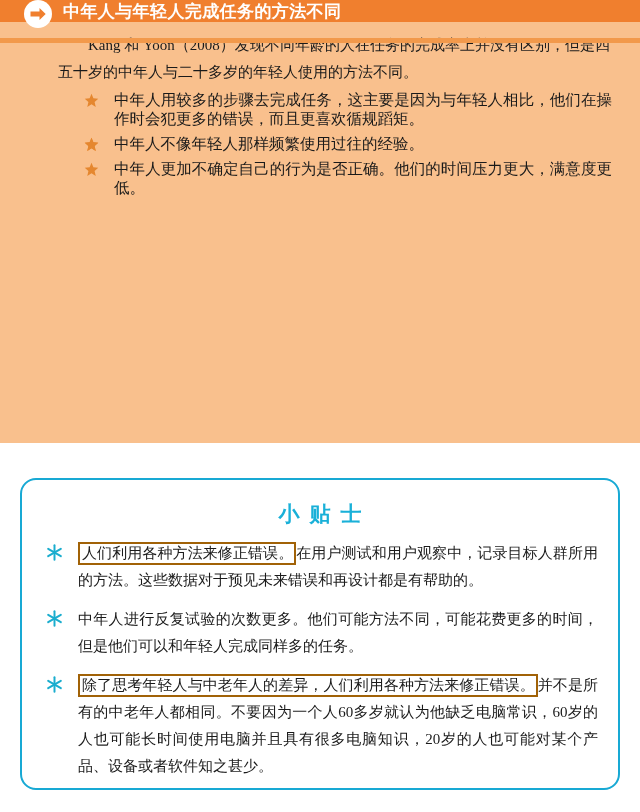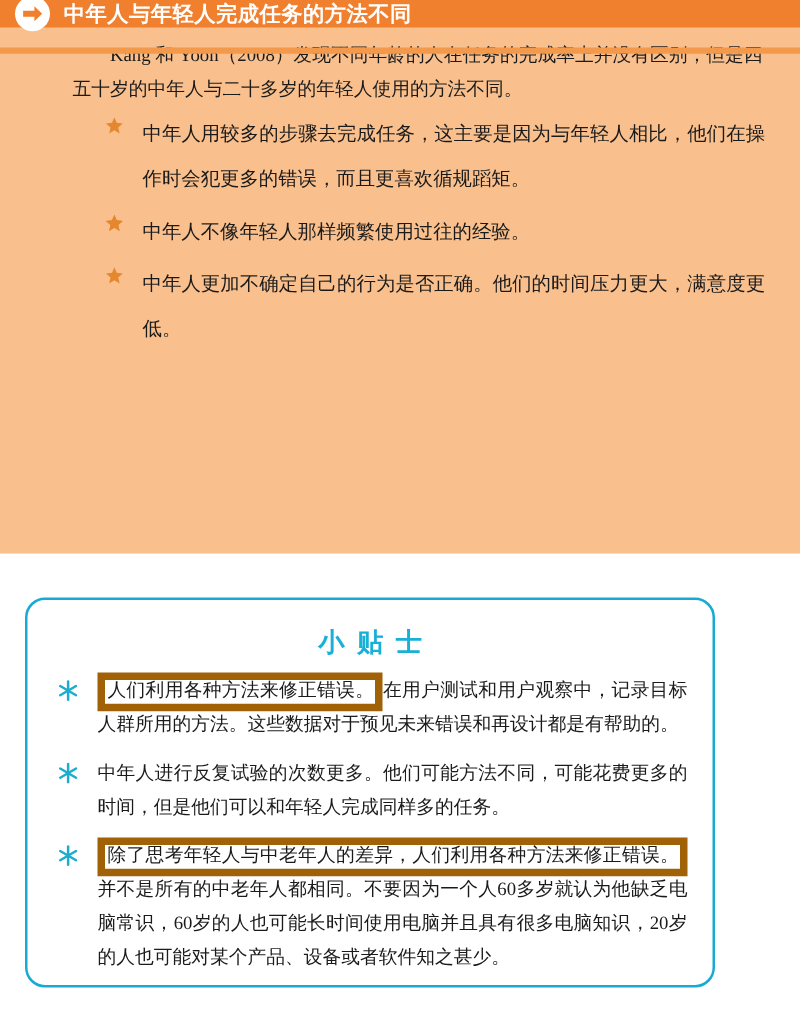--- a/index.html
+++ b/index.html
@@ -23,22 +23,21 @@
     background: #f9c08d;
     overflow: hidden;
   }
 
   .header-bar {
     position: relative;
     width: 640px;
     height: 22px;
     background: #f07f2e;
     display: flex;
-    align-items: center;
-    padding-left: 12px;
+    padding-left: 24px;
     box-sizing: border-box;
   }
   .header-underline {
     position: absolute;
     left: 0;
     top: 38px;
     width: 640px;
     height: 5px;
     background: #f2994b;
   }
@@ -81,21 +80,21 @@
   }
 
   .star-list {
     list-style: none;
     margin: 0;
     padding: 0 6px 0 62px;
   }
   .star-item {
     position: relative;
     font-size: 15.5px;
-    line-height: 36px;
+    line-height: 19px;
     color: #1a1a1a;
     margin-bottom: 6px;
     text-align: justify;
     padding-left: 30px;
   }
   .star-marker {
     position: absolute;
     left: 0;
     top: 3px;
     width: 16px;
@@ -114,21 +113,21 @@
     height: 369px;
     background: #ffffff;
     box-sizing: border-box;
     padding: 35px 20px 0 20px;
   }
 
   .tips-box {
     position: relative;
     border: 2px solid #18a9d4;
     border-radius: 16px;
-    width: 552px;
+    width: 600px;
     height: 312px;
     box-sizing: border-box;
     padding: 16px 20px 10px 20px;
     background: #ffffff;
   }
 
   .tips-title {
     text-align: center;
     color: #19b0d8;
     font-family: "Liberation Sans", "DejaVu Sans", sans-serif;
@@ -157,21 +156,21 @@
     position: absolute;
     left: 4px;
     top: 4px;
     width: 18px;
     height: 18px;
     color: #1aadce;
   }
   .tip-marker svg { display: block; }
 
   .hl {
-    border: 6px solid #a16207;
+    border: 2px solid #a16207;
     padding: 1px 1px 2px 2px;
     box-decoration-break: clone;
     -webkit-box-decoration-break: clone;
   }
 </style>
 </head>
 <body>
 
 <div class="top-section">
 

